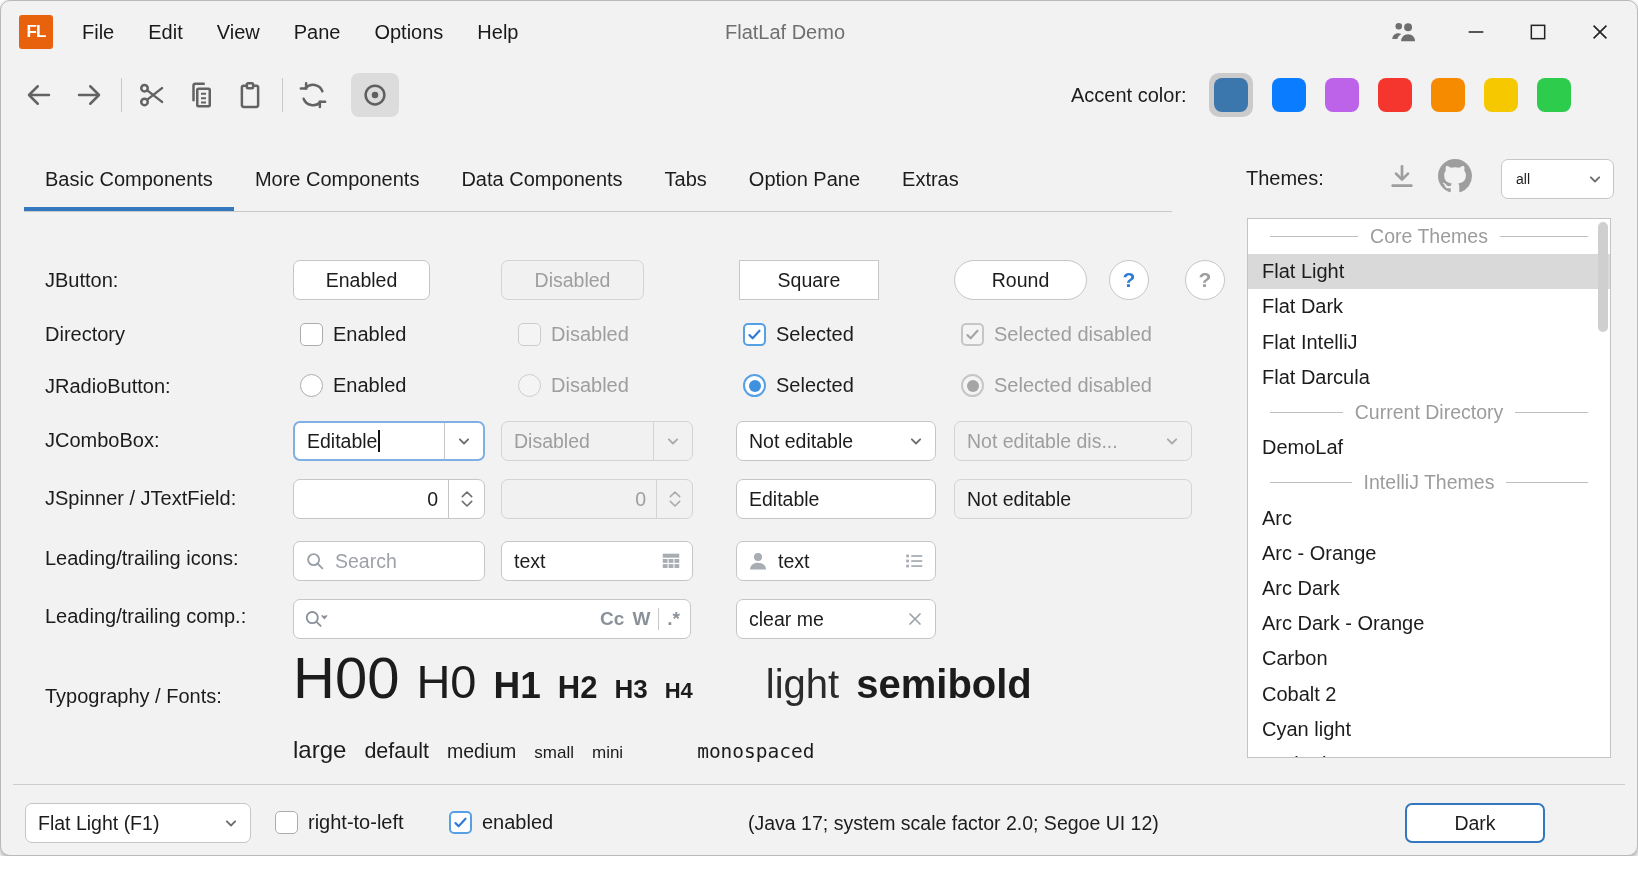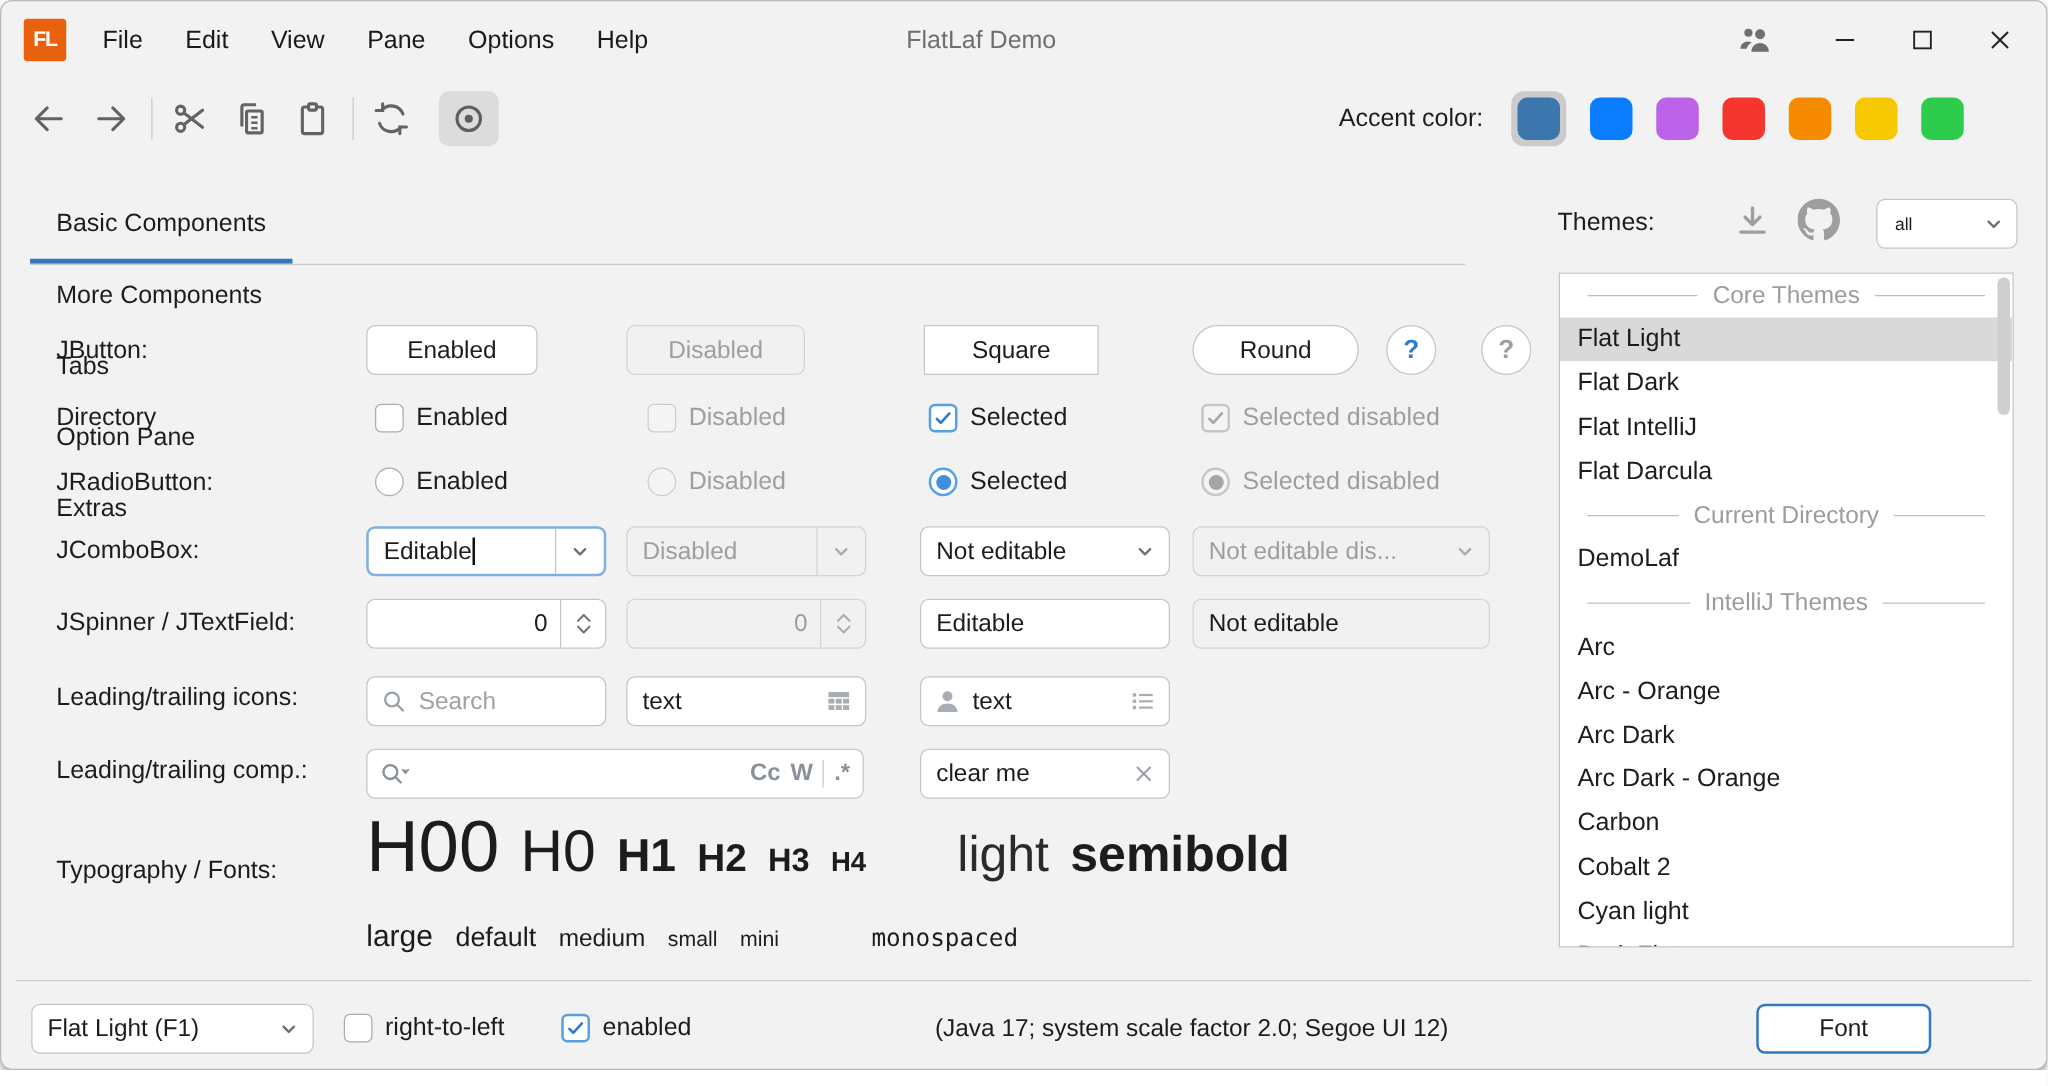--- a/index.html
+++ b/index.html
@@ -26,21 +26,21 @@
   .tb-btn{position:absolute;top:74px;width:40px;height:40px;display:flex;align-items:center;justify-content:center;color:#636363;}
   .tb-sep{position:absolute;top:77px;width:1px;height:34px;background:#C9C9C9;}
   .tb-toggle{position:absolute;left:350px;top:72px;width:48px;height:44px;background:#DCDCDC;border-radius:8px;
              display:flex;align-items:center;justify-content:center;color:#5F5F5F;}
   .accent{position:absolute;top:72px;left:1070px;height:44px;display:flex;align-items:center;}
   .accent-label{font-size:20px;margin-right:12px;}
   .swatch{width:34px;height:34px;border-radius:8px;margin-left:19px;}
   .swatch-sel-wrap{width:44px;height:44px;border-radius:10px;background:#CBCBCB;display:flex;align-items:center;justify-content:center;margin-left:10px;}
   .swatch-sel-wrap .swatch{margin-left:0;}
   
-  .tabs{position:absolute;left:23px;top:153px;display:flex;flex-direction:column;}
+  .tabs{position:absolute;left:23px;top:153px;display:flex;}
   .tab{padding:14px 21px 16px 21px;font-size:20px;border-bottom:4px solid transparent;}
   .tab.active{border-bottom-color:#3378BF;}
   .tabline{position:absolute;left:23px;top:210px;width:1148px;height:1px;background:#C9C9C9;}
   
   .themes-label{position:absolute;left:1245px;top:166px;font-size:20px;}
   .icon-btn{position:absolute;display:flex;align-items:center;justify-content:center;color:#9E9E9E;}
   .all-combo{position:absolute;left:1500px;top:158px;width:113px;height:40px;background:#fff;border:1px solid #C6C6C6;
              border-radius:7px;display:flex;align-items:center;font-size:14px;padding-left:14px;}
   .all-combo .chev{margin-left:auto;margin-right:8px;color:#6F6F6F;display:flex;}
   .themelist{position:absolute;left:1246px;top:217px;width:364px;height:540px;background:#fff;border:1px solid #C4C4C4;overflow:hidden;}
@@ -207,20 +207,21 @@
     <span class="swatch" style="background: rgb(188, 99, 234);"></span>
     <span class="swatch" style="background: rgb(245, 54, 46);"></span>
     <span class="swatch" style="background: rgb(247, 139, 0);"></span>
     <span class="swatch" style="background: rgb(246, 200, 0);"></span>
     <span class="swatch" style="background: rgb(45, 204, 77);"></span>
   </div>
 
   <div class="tabs">
     <div class="tab active">Basic Components</div>
     <div class="tab">More Components</div>
+    <div class="tab">Data Components</div>
     <div class="tab">Tabs</div>
     <div class="tab">Option Pane</div>
     <div class="tab">Extras</div>
   </div>
   <div class="tabline"></div>
 
   <div class="themes-label">Themes:</div>
   <div class="icon-btn" style="left:1385px;top:160px">
     <svg width="32" height="32" viewBox="0 0 24 24" stroke="currentColor" stroke-width="2" fill="none" stroke-linecap="round" stroke-linejoin="round">
       <path d="M12 4v9"></path>
@@ -529,15 +530,15 @@
   </div>
   <div class="cbgroup" style="left:448px;top:810px">
     <span class="cb checked">
       <svg width="15" height="15" viewBox="0 0 24 24" fill="none" stroke="#2E7BD4" stroke-width="3.4" stroke-linecap="round" stroke-linejoin="round">
           <path d="M4 13l5 5L20 6"></path>
         </svg>
     </span>
     <span>enabled</span>
   </div>
   <div class="status">(Java 17;  system scale factor 2.0; Segoe UI 12)</div>
-  <div class="close-btn">Font</div>
+  <div class="close-btn">Dark</div>
 
 </div>
 
 </body></html>

